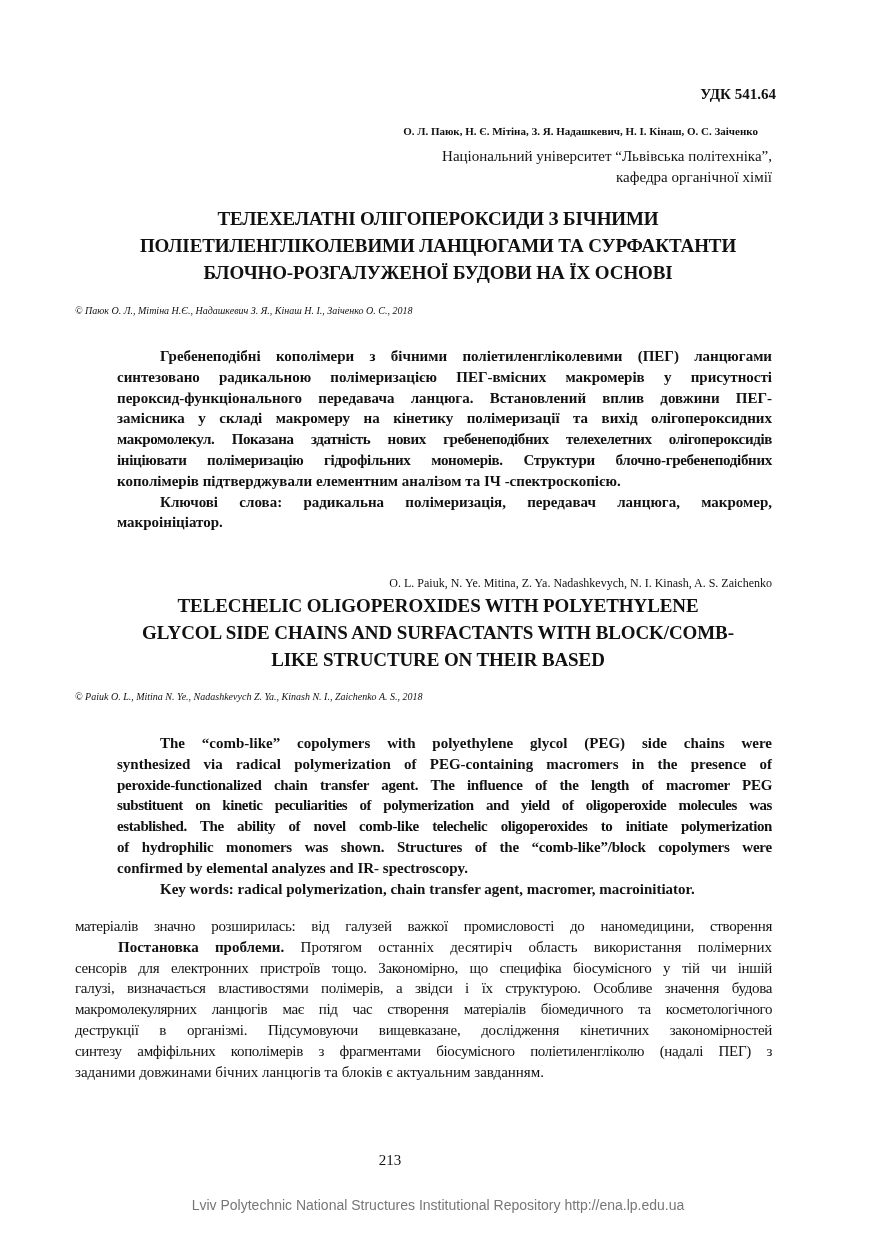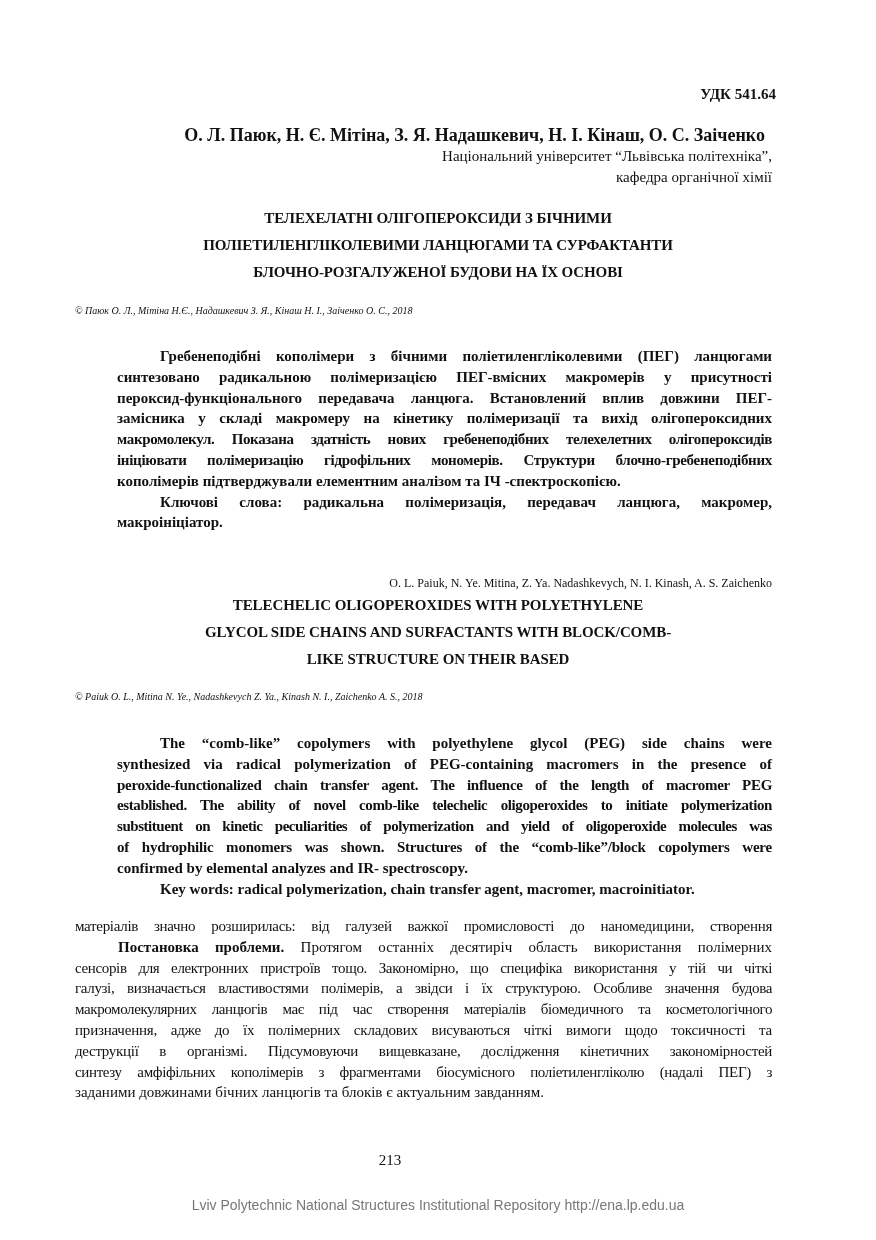--- a/index.html
+++ b/index.html
@@ -1,22 +1,22 @@
 <!DOCTYPE html>
 <html><head>
 <meta charset="utf-8">
 <style>
   html, body { margin:0; padding:0; background:#ffffff; }
   body { width:876px; height:1240px; position:relative; overflow:hidden;
          font-family:"Liberation Serif", "DejaVu Serif", serif; color:#111; }
   .abs { position:absolute; }
   .udk { right:100px; top:86px; font-weight:bold; font-size:15px; }
-  .authors-ua { right:111px; top:125px; font-weight:bold; font-size:18px; white-space:nowrap; }
+  .authors-ua { right:118px; top:125px; font-weight:bold; font-size:11px; white-space:nowrap; }
   .affil { right:104px; top:146px; font-size:15px; line-height:21px; text-align:right; }
-  .title { left:60px; width:756px; font-weight:bold; font-size:15px; line-height:27px; text-align:center; letter-spacing:-0.1px; }
+  .title { left:60px; width:756px; font-weight:bold; font-size:19px; line-height:27px; text-align:center; letter-spacing:-0.1px; }
   .copy { left:75px; font-style:italic; font-size:10px; white-space:nowrap; }
   .abstract { left:117px; width:655px; font-weight:bold; font-size:15px; }
   .body-text { left:75px; width:697px; font-size:15px; }
   .line { height:20.8px; line-height:20.8px; white-space:nowrap; overflow:visible; }
   .justify { text-align:justify; text-align-last:justify; white-space:normal; }
   .indent { padding-left:43px; }
   .authors-en { right:104px; top:576px; font-weight:normal; font-size:12px; white-space:nowrap; }
   .pagenum { left:0; width:780px; top:1152px; text-align:center; font-size:15px; }
   .footer { left:0; width:876px; top:1197px; text-align:center; font-family:"Liberation Sans", "DejaVu Sans", sans-serif; font-size:14px; color:#777; }
 </style>
@@ -57,36 +57,35 @@
   <div>GLYCOL SIDE CHAINS AND SURFACTANTS WITH BLOCK/COMB-</div>
   <div>LIKE STRUCTURE ON THEIR BASED</div>
 </div>
 
 <div class="abs copy" style="top:691px;">© Paiuk O. L., Mitina N. Ye., Nadashkevych Z. Ya., Kinash N. I., Zaichenko A. S., 2018</div>
 
 <div class="abs abstract" style="top:733px;">
   <div class="line justify indent">The “comb-like” copolymers with polyethylene glycol (PEG) side chains were</div>
   <div class="line justify">synthesized via radical polymerization of PEG-containing macromers in the presence of</div>
   <div class="line justify" style="letter-spacing:-0.3px;">peroxide-functionalized chain transfer agent. The influence of the length of macromer PEG</div>
+  <div class="line justify" style="letter-spacing:-0.45px;">substituent on kinetic peculiarities of polymerization and yield of oligoperoxide molecules was</div>
   <div class="line justify" style="letter-spacing:-0.4px;">established. The ability of novel comb-like telechelic oligoperoxides to initiate polymerization</div>
-  <div class="line justify" style="letter-spacing:-0.45px;">substituent on kinetic peculiarities of polymerization and yield of oligoperoxide molecules was</div>
   <div class="line justify" style="letter-spacing:-0.2px;">of hydrophilic monomers was shown. Structures of the “comb-like”/block copolymers were</div>
   <div class="line">confirmed by elemental analyzes and IR- spectroscopy.</div>
   <div class="line indent">Key words: radical polymerization, chain transfer agent, macromer, macroinitiator.</div>
 </div>
 
 <div class="abs body-text" style="top:916px;">
   <div class="line justify" style="letter-spacing:-0.3px;">матеріалів значно розширилась: від галузей важкої промисловості до наномедицини, створення</div>
   <div class="line justify indent">
     <b>Постановка проблеми.</b>
     <span>Протягом останніх десятиріч область використання полімерних</span>
   </div>
-  <div class="line justify" style="letter-spacing:-0.35px;">сенсорів для електронних пристроїв тощо. Закономірно, що специфіка використання у тій чи чіткі</div>
+  <div class="line justify" style="letter-spacing:-0.35px;">сенсорів для електронних пристроїв тощо. Закономірно, що специфіка біосумісного у тій чи іншій</div>
   <div class="line justify" style="letter-spacing:-0.35px;">галузі, визначається властивостями полімерів, а звідси і їх структурою. Особливе значення будова</div>
   <div class="line justify" style="letter-spacing:-0.4px;">макромолекулярних ланцюгів має під час створення матеріалів біомедичного та косметологічного</div>
-  <div class="line justify" style="letter-spacing:-0.2px;">призначення, адже до їх полімерних складових висуваються чіткі вимоги щодо токсичності та</div>
   <div class="line justify" style="letter-spacing:-0.3px;">деструкції в організмі. Підсумовуючи вищевказане, дослідження кінетичних закономірностей</div>
   <div class="line justify" style="letter-spacing:-0.35px;">синтезу амфіфільних кополімерів з фрагментами біосумісного поліетиленгліколю (надалі ПЕГ) з</div>
   <div class="line">заданими довжинами бічних ланцюгів та блоків є актуальним завданням.</div>
 </div>
 
 <div class="abs pagenum">213</div>
 <div class="abs footer">Lviv Polytechnic National Structures Institutional Repository http://ena.lp.edu.ua</div>
 
 </body></html>

